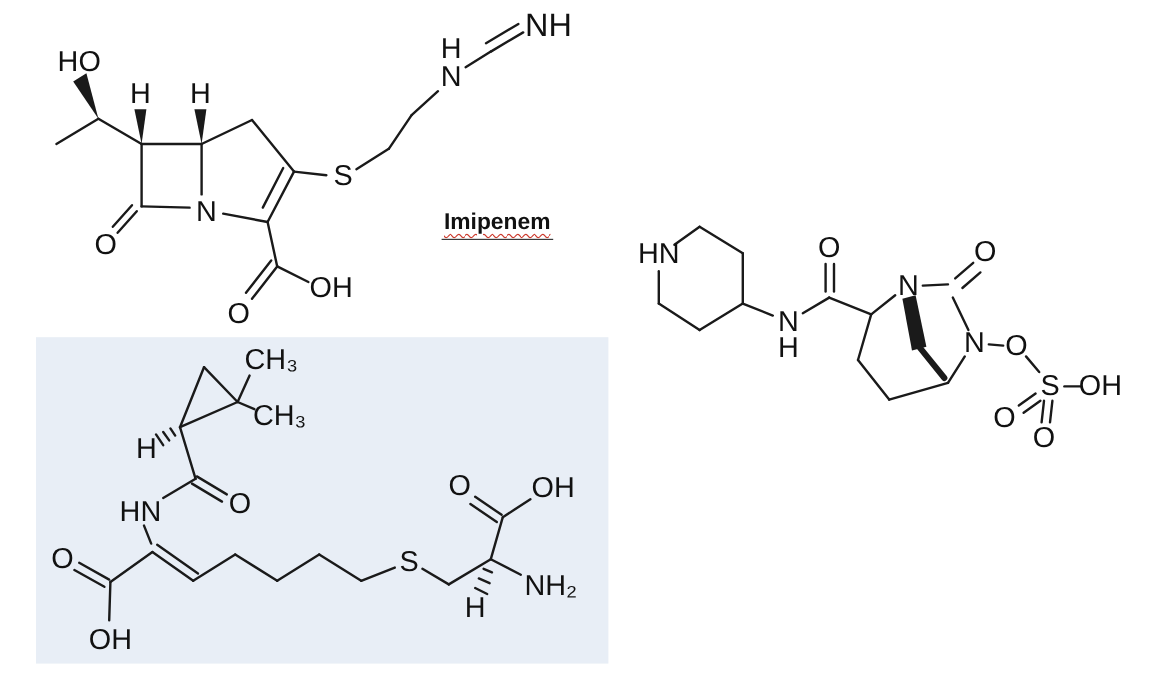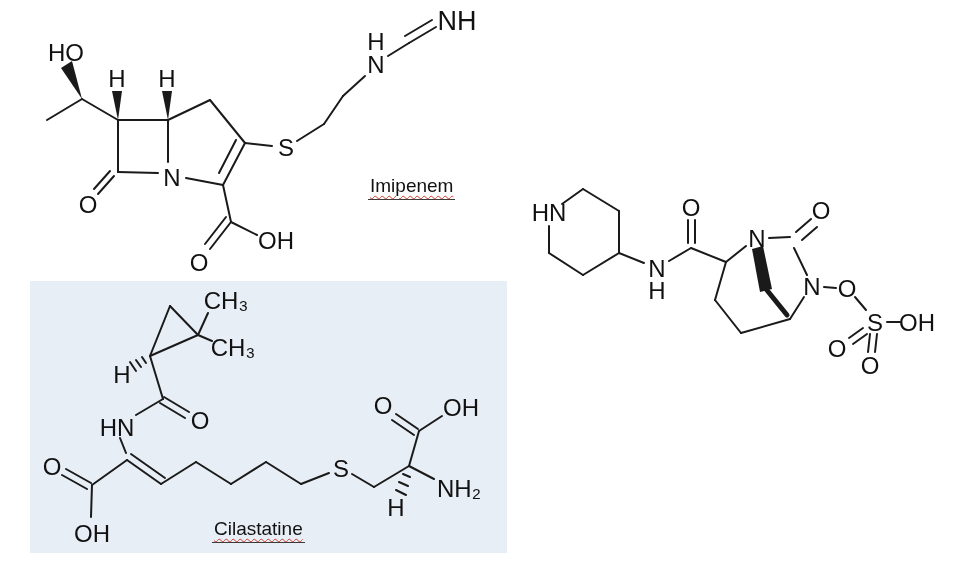--- a/index.html
+++ b/index.html
@@ -189,16 +189,15 @@
       <text class="atom" x="52" y="466">O</text>
       <text class="atom" x="92" y="533">OH</text>
       <text class="atom" x="341" y="468">S</text>
       <text class="atom" x="383" y="405">O</text>
       <text class="atom" x="461" y="407">OH</text>
       <text class="atom" x="459" y="488">NH₂</text>
       <text class="atom" x="396" y="507">H</text>
     </g>
   </svg>
 
-  <div class="mol-label" style="left:368px;top:175px;">Imipenem</div>
-  <div class="mol-label" style="left:212px;top:518px;">Cilastatine</div>
+  <div class="mol-label" style="left:368px;top:175px;font-weight:bold;">Imipenem</div>
 
 </div>
 
 </body></html>

